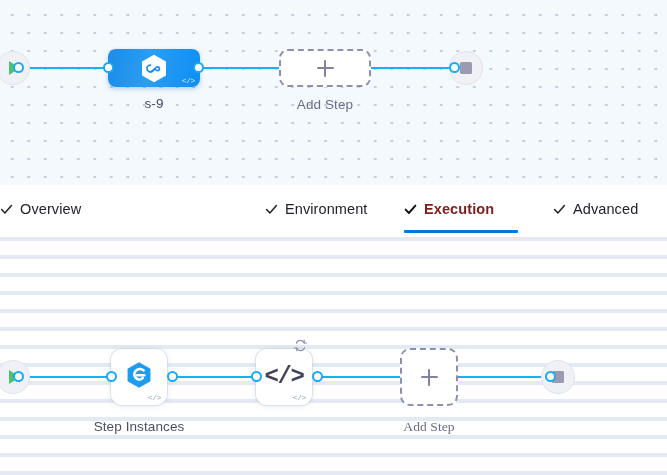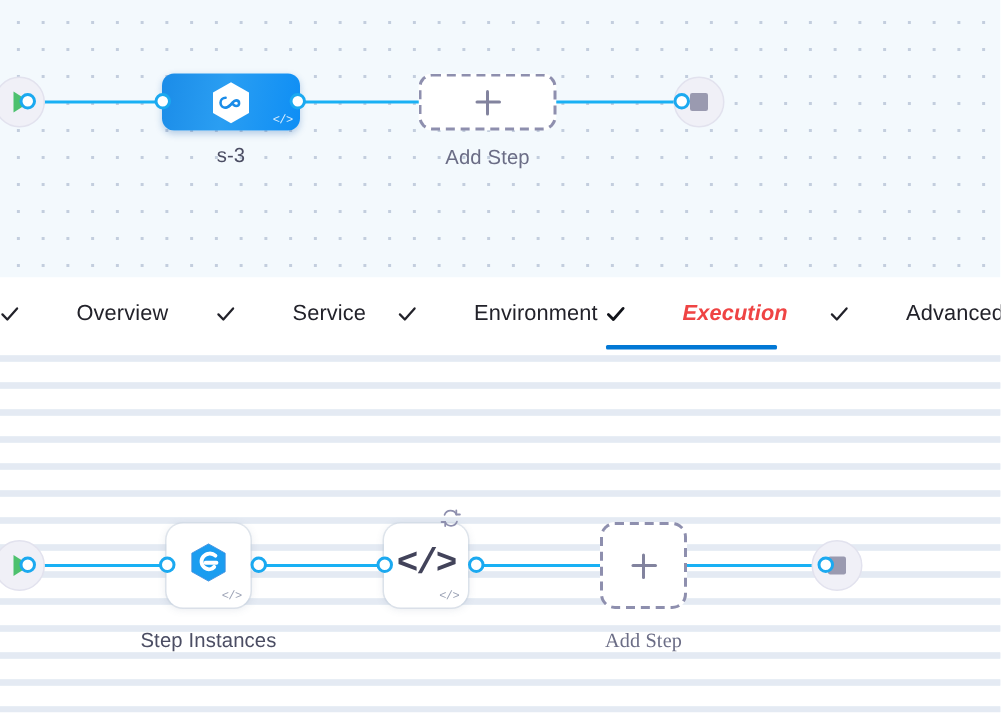--- a/index.html
+++ b/index.html
@@ -88,27 +88,25 @@
     height: 13px;
     flex: 0 0 auto;
   }
   .tab .check svg { display: block; }
 
   .tab .tab-label {
     font-size: 14.5px;
     color: #22222a;
     letter-spacing: 0.1px;
     white-space: nowrap;
-    margin-left: 31px;
   }
 
   .tab.active .tab-label {
     font-weight: bold;
-    color: #ef4444;
-    font-style: italic;
+    color: #7f1d1d;
   }
 
   .tab .underline {
     position: absolute;
     left: 0;
     right: 0;
     bottom: 0;
     height: 3px;
     background: #0278d5;
     border-radius: 1px;
@@ -303,21 +301,21 @@
         <svg width="26" height="29" viewBox="0 0 26 29">
           <polygon points="13,0.8 25,7.6 25,21.4 13,28.2 1,21.4 1,7.6" fill="#ffffff"></polygon>
           <path d="M9.4 11.2c-1.9 0-3.4 1.5-3.4 3.3s1.5 3.3 3.4 3.3c1.3 0 2.2-0.7 3.1-1.7l1.6-1.8c0.8-0.9 1.4-1.4 2.3-1.4 1.1 0 2 0.8 2 1.9s-0.9 1.9-2 1.9c-0.9 0-1.5-0.5-2.3-1.4" fill="none" stroke="#1b8ce8" stroke-width="1.7" stroke-linecap="round"></path>
           <path d="M9.4 17.8c1.3 0 2.2-0.7 3.1-1.7" fill="none" stroke="#1b8ce8" stroke-width="1.7" stroke-linecap="round"></path>
         </svg>
       </div>
       <span class="code-badge">&lt;/&gt;</span>
     </div>
     <div class="port" style="left:103px; top:62px;"></div>
     <div class="port" style="left:193px; top:62px;"></div>
-    <div class="node-label" style="left:108px; top:96px; width:92px;">s-3</div>
+    <div class="node-label" style="left:108px; top:96px; width:92px;">s-9</div>
 
     <div class="add-node wide" style="left:279px; top:49px;">
       <div class="plus"></div>
     </div>
     <div class="node-label muted" style="left:275px; top:97px; width:100px;">Add Step</div>
 
     <div class="port" style="left:449px; top:62px;"></div>
     <div class="terminal" style="left:449px; top:51px;">
       <div class="stop-sq"></div>
     </div>
@@ -328,29 +326,20 @@
     <div class="tab" style="left:0px;">
       <span class="check">
         <svg width="13" height="13" viewBox="0 0 13 13">
           <path d="M1.6 6.6 L4.9 10 L11.4 2.6" fill="none" stroke="#22222a" stroke-width="1.5" stroke-linecap="round" stroke-linejoin="round"></path>
         </svg>
       </span>
       <span class="tab-label">Overview</span>
 
     </div>
 
-    <div class="tab" style="left:144px;">
-      <span class="check">
-        <svg width="13" height="13" viewBox="0 0 13 13">
-          <path d="M1.6 6.6 L4.9 10 L11.4 2.6" fill="none" stroke="#22222a" stroke-width="1.5" stroke-linecap="round" stroke-linejoin="round"></path>
-        </svg>
-      </span>
-      <span class="tab-label">Service</span>
-
-    </div>
 
     <div class="tab" style="left:265px;">
       <span class="check">
         <svg width="13" height="13" viewBox="0 0 13 13">
           <path d="M1.6 6.6 L4.9 10 L11.4 2.6" fill="none" stroke="#22222a" stroke-width="1.5" stroke-linecap="round" stroke-linejoin="round"></path>
         </svg>
       </span>
       <span class="tab-label">Environment</span>
 
     </div>

